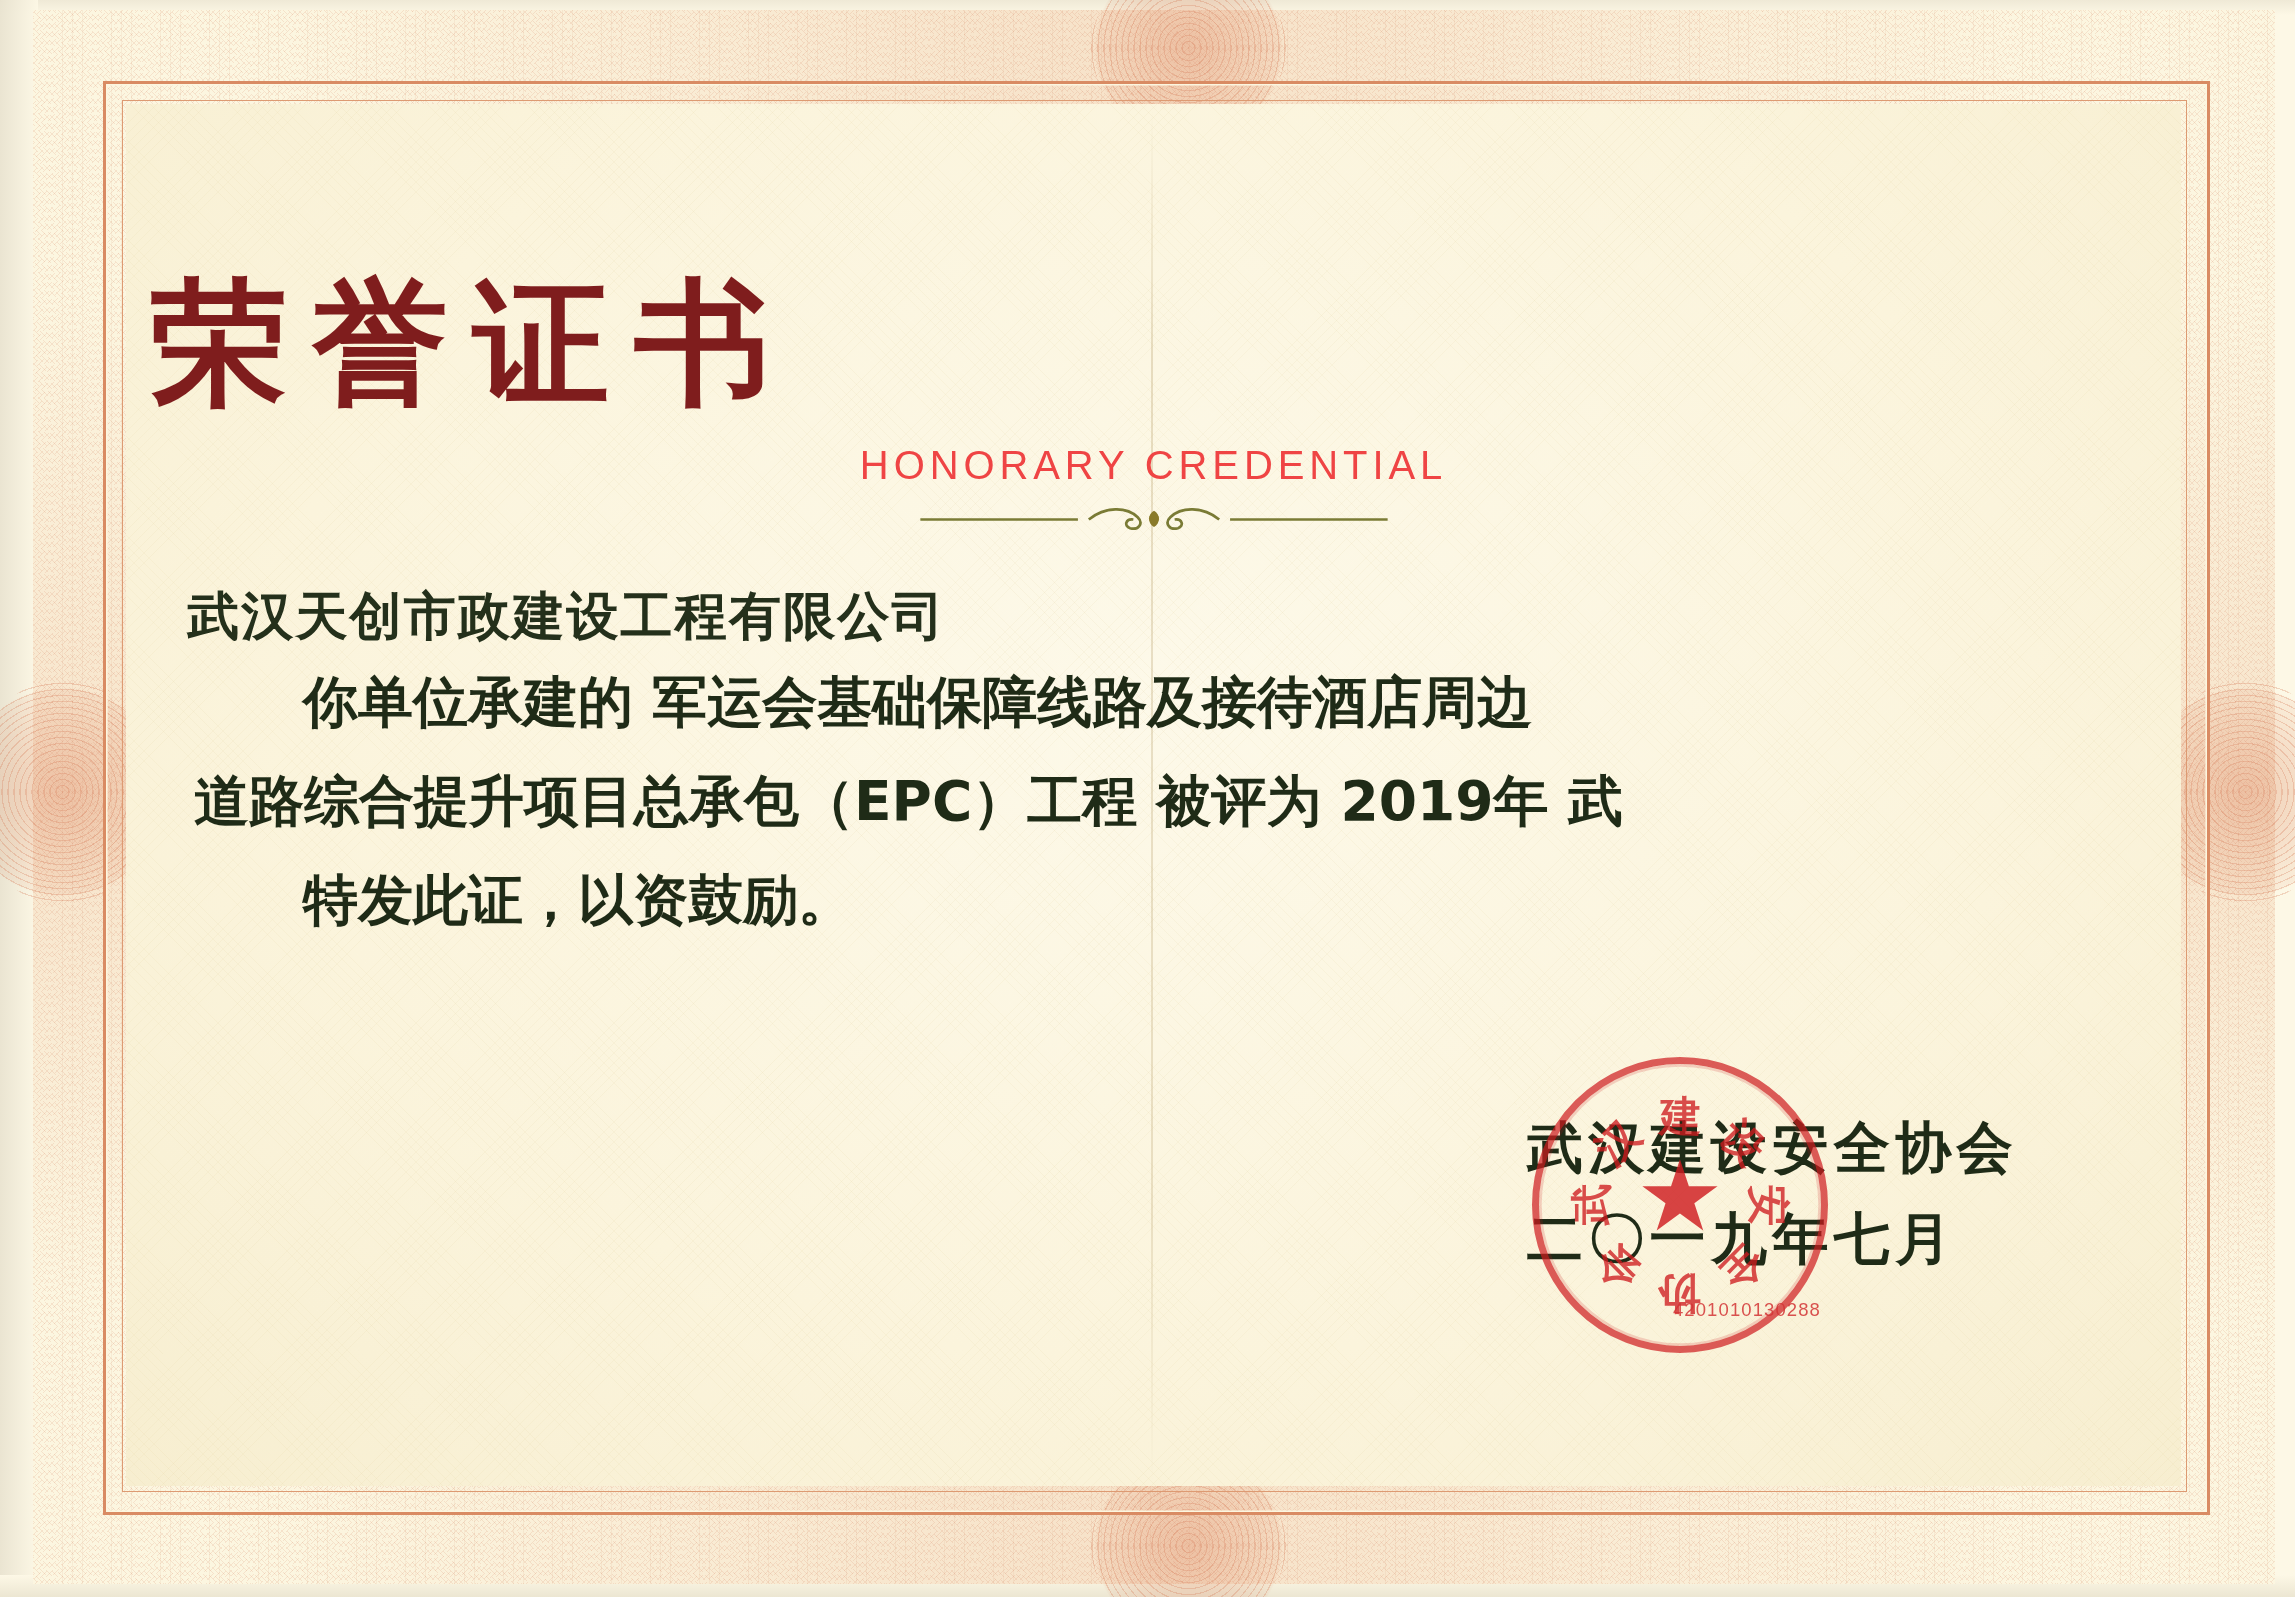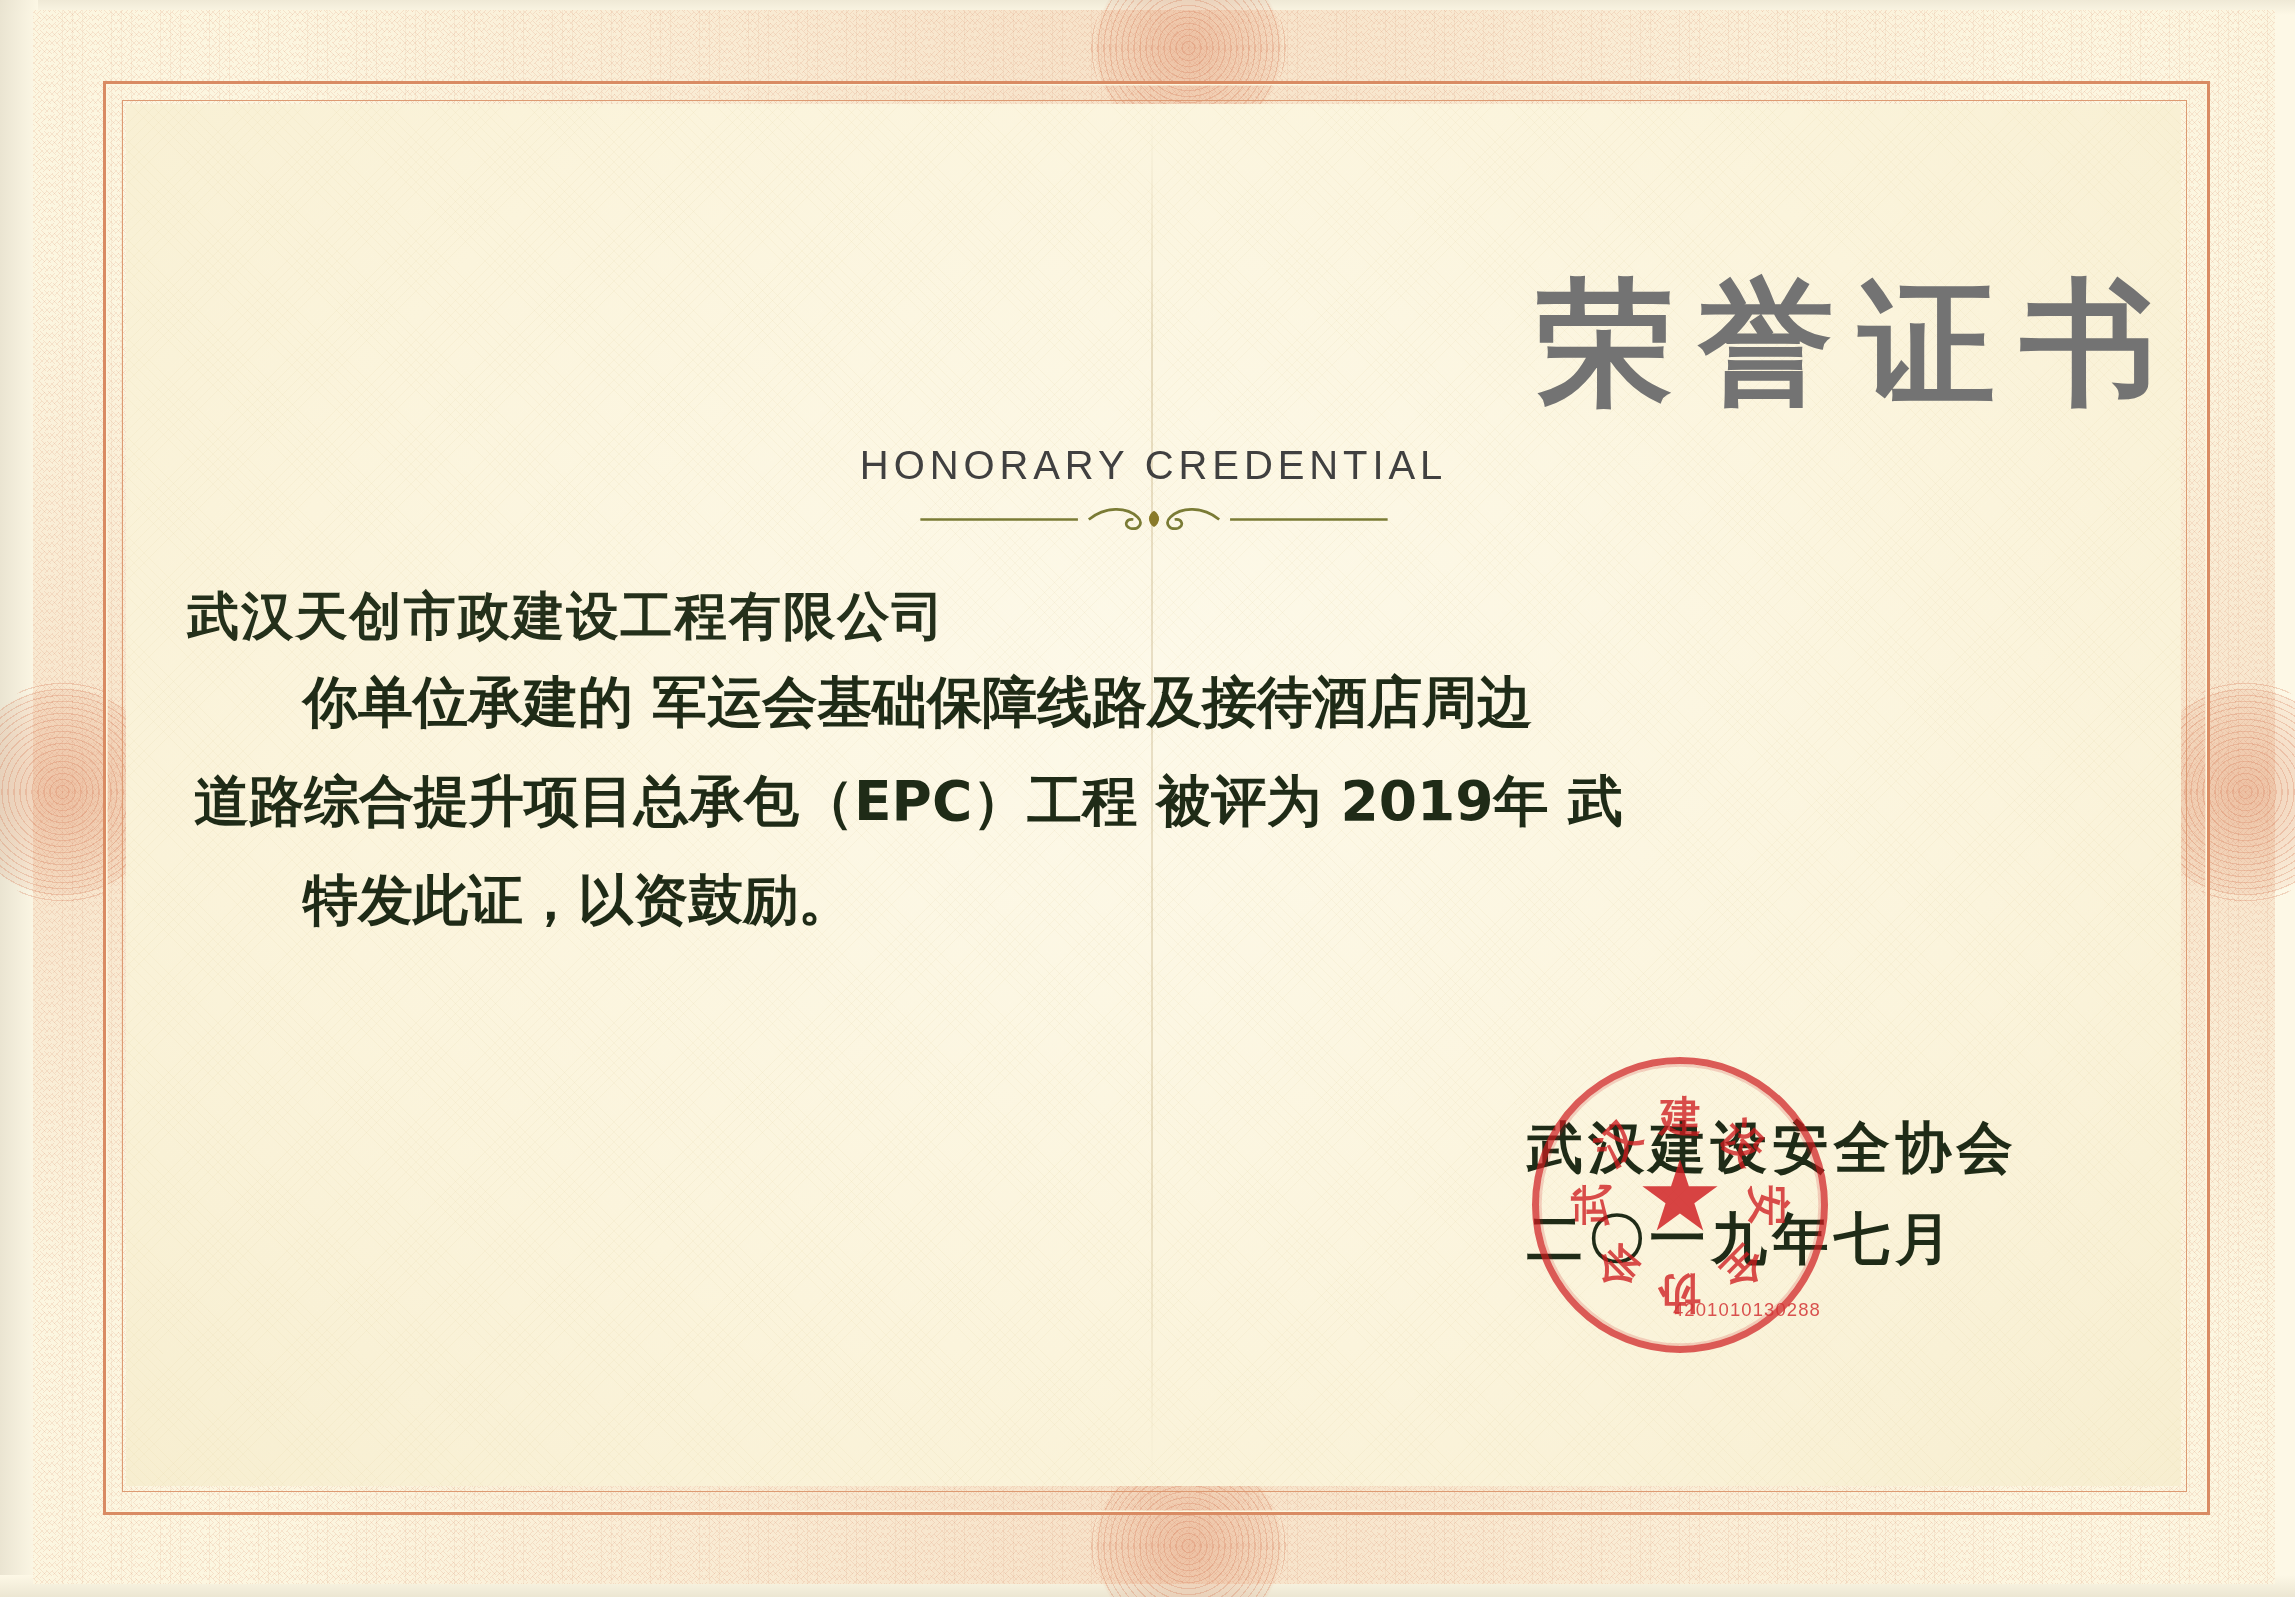--- a/index.html
+++ b/index.html
@@ -110,39 +110,39 @@
   #content {
     position: absolute;
     left: 126px; top: 104px;
     width: 2055px; height: 1382px;
   }
 
   .title-cn {
     position: absolute;
     left: 0; top: 168px;
     width: 100%;
-    text-align: right;
+    text-align: left;
     font-family: "DejaVu Sans", sans-serif;
     font-weight: bold;
     font-size: 136px;
     letter-spacing: 25px;
-    color: #737373;
+    color: #7f1d1d;
     text-indent: 25px;
     line-height: 1.05;
   }
 
   .title-en {
     position: absolute;
     left: 0; top: 339px;
     width: 100%;
     text-align: center;
     font-family: "Liberation Sans", sans-serif;
     font-size: 40px;
     letter-spacing: 4.9px;
-    color: #404040;
+    color: #ef4444;
   }
 
   
   .divider {
     position: absolute;
     left: 50%; top: 399px;
     transform: translateX(-50%);
     width: 489px; height: 33px;
   }
 

